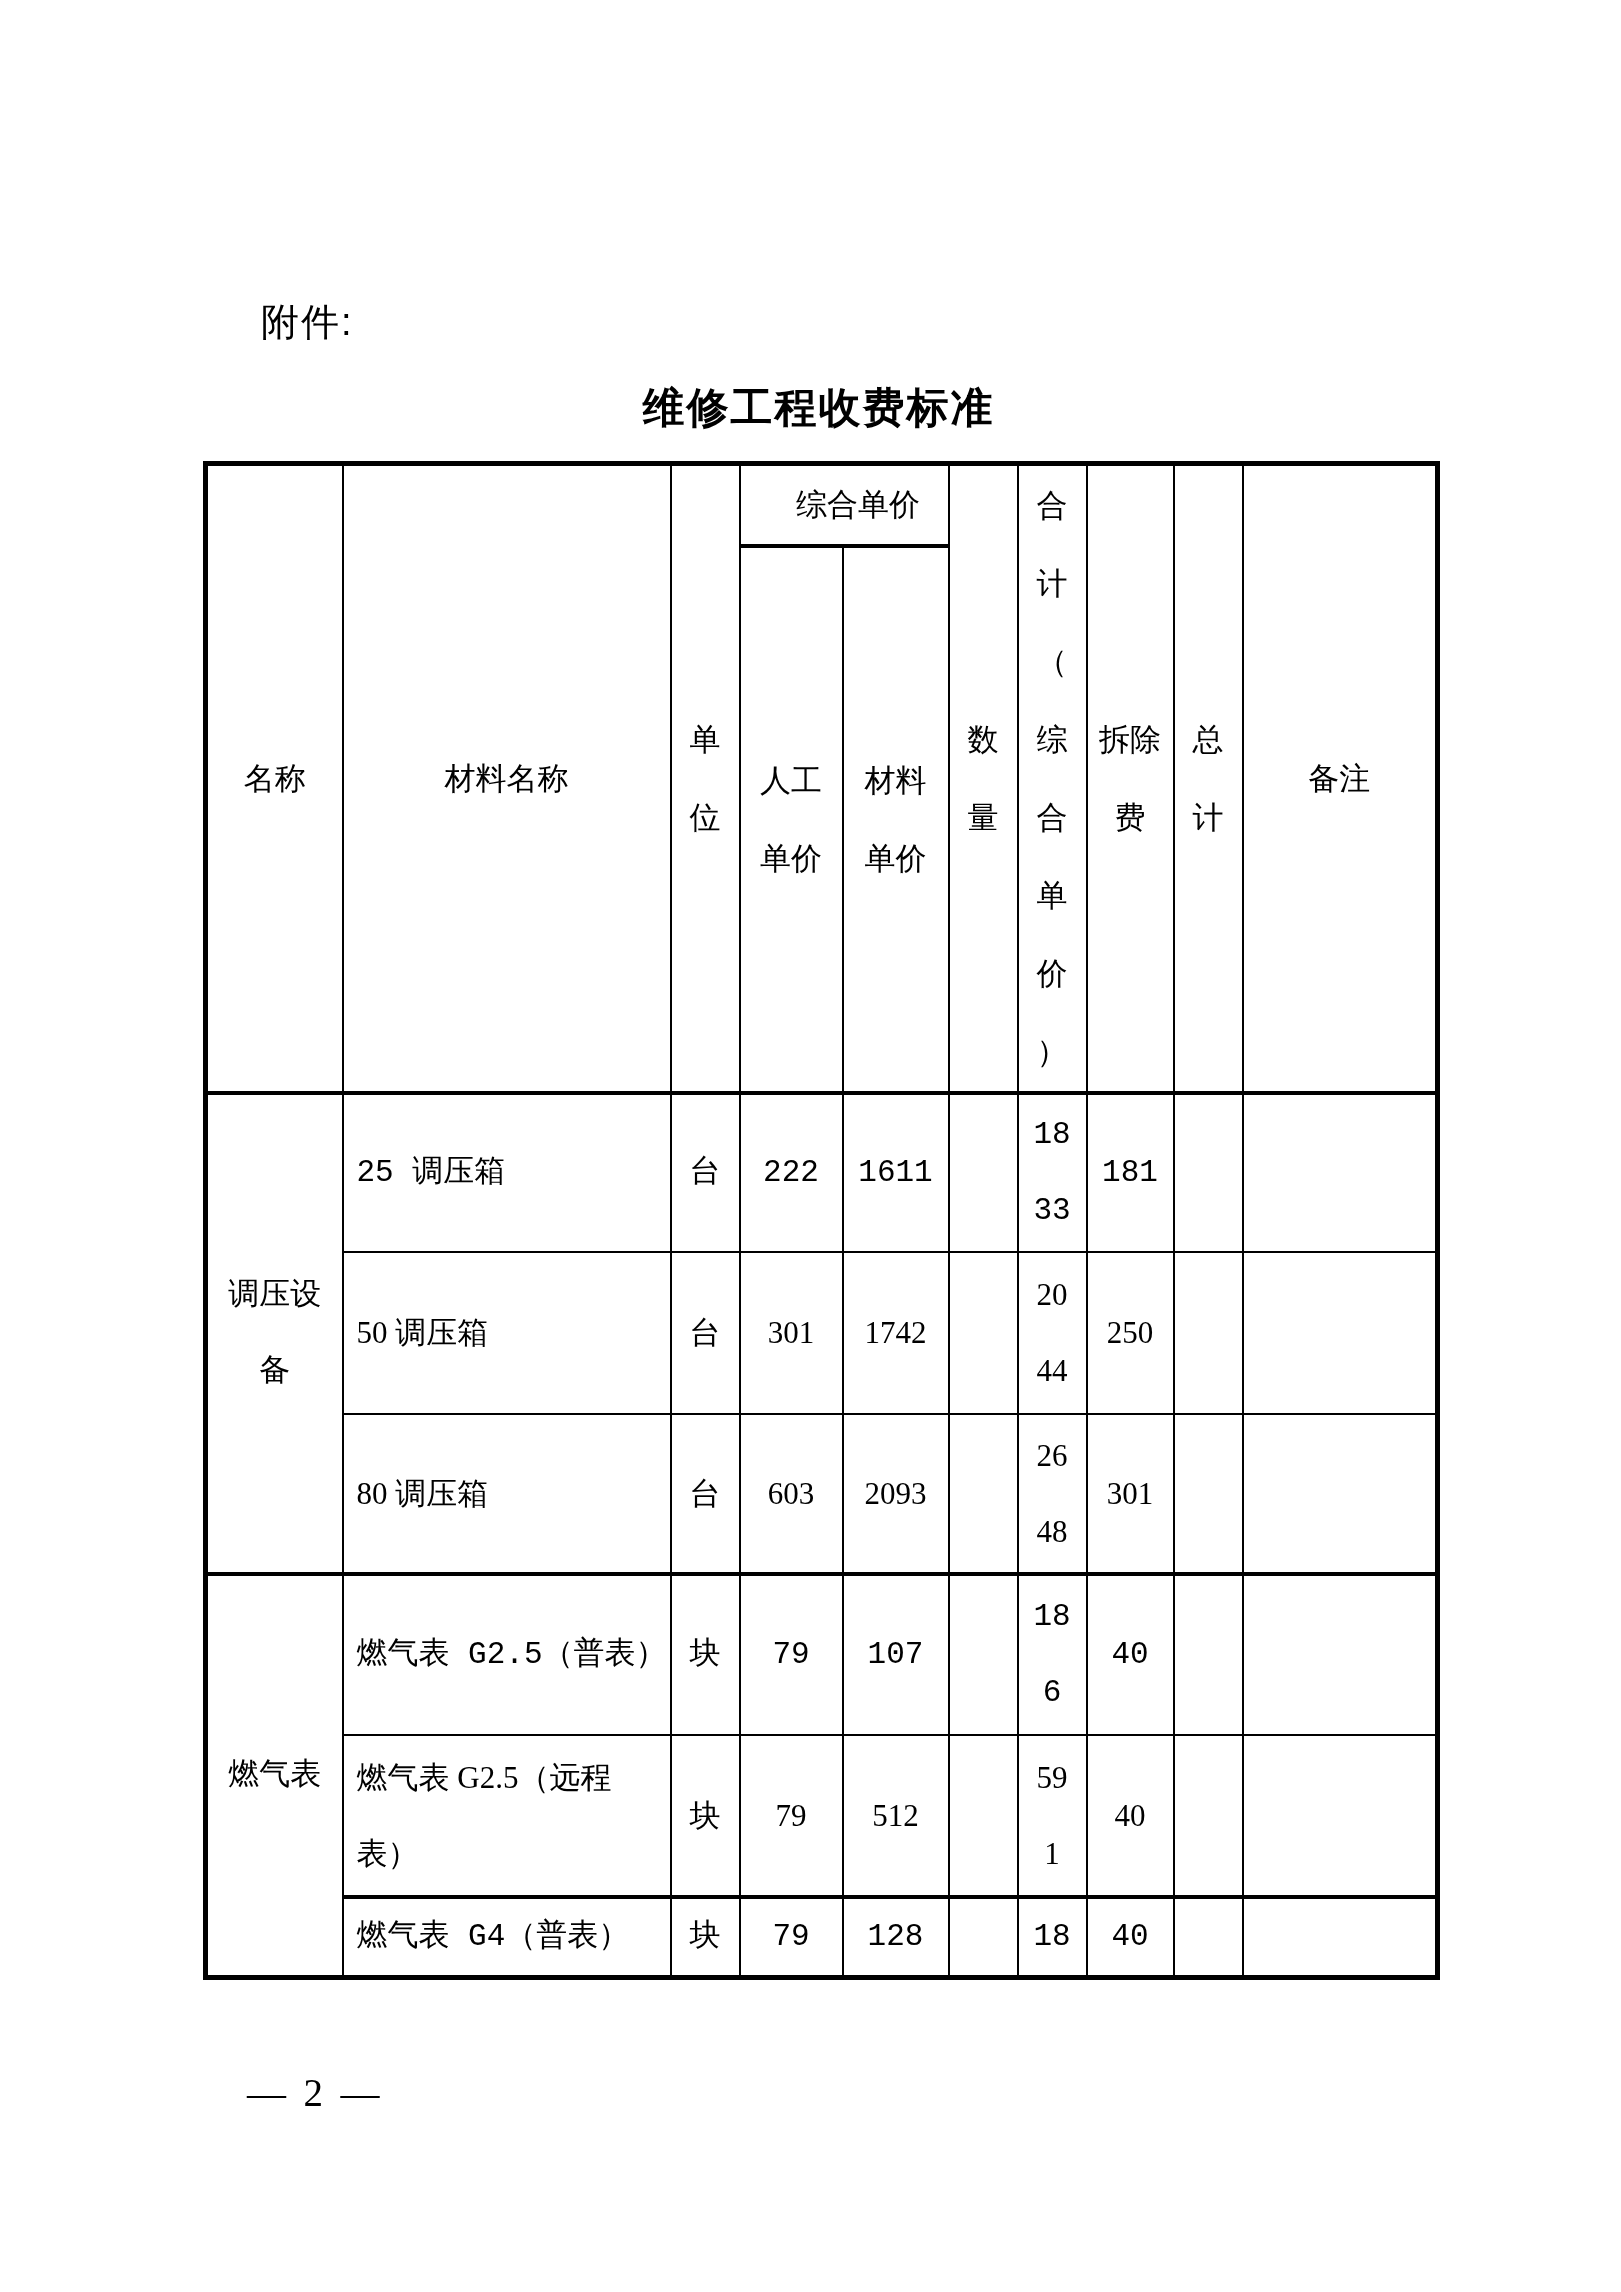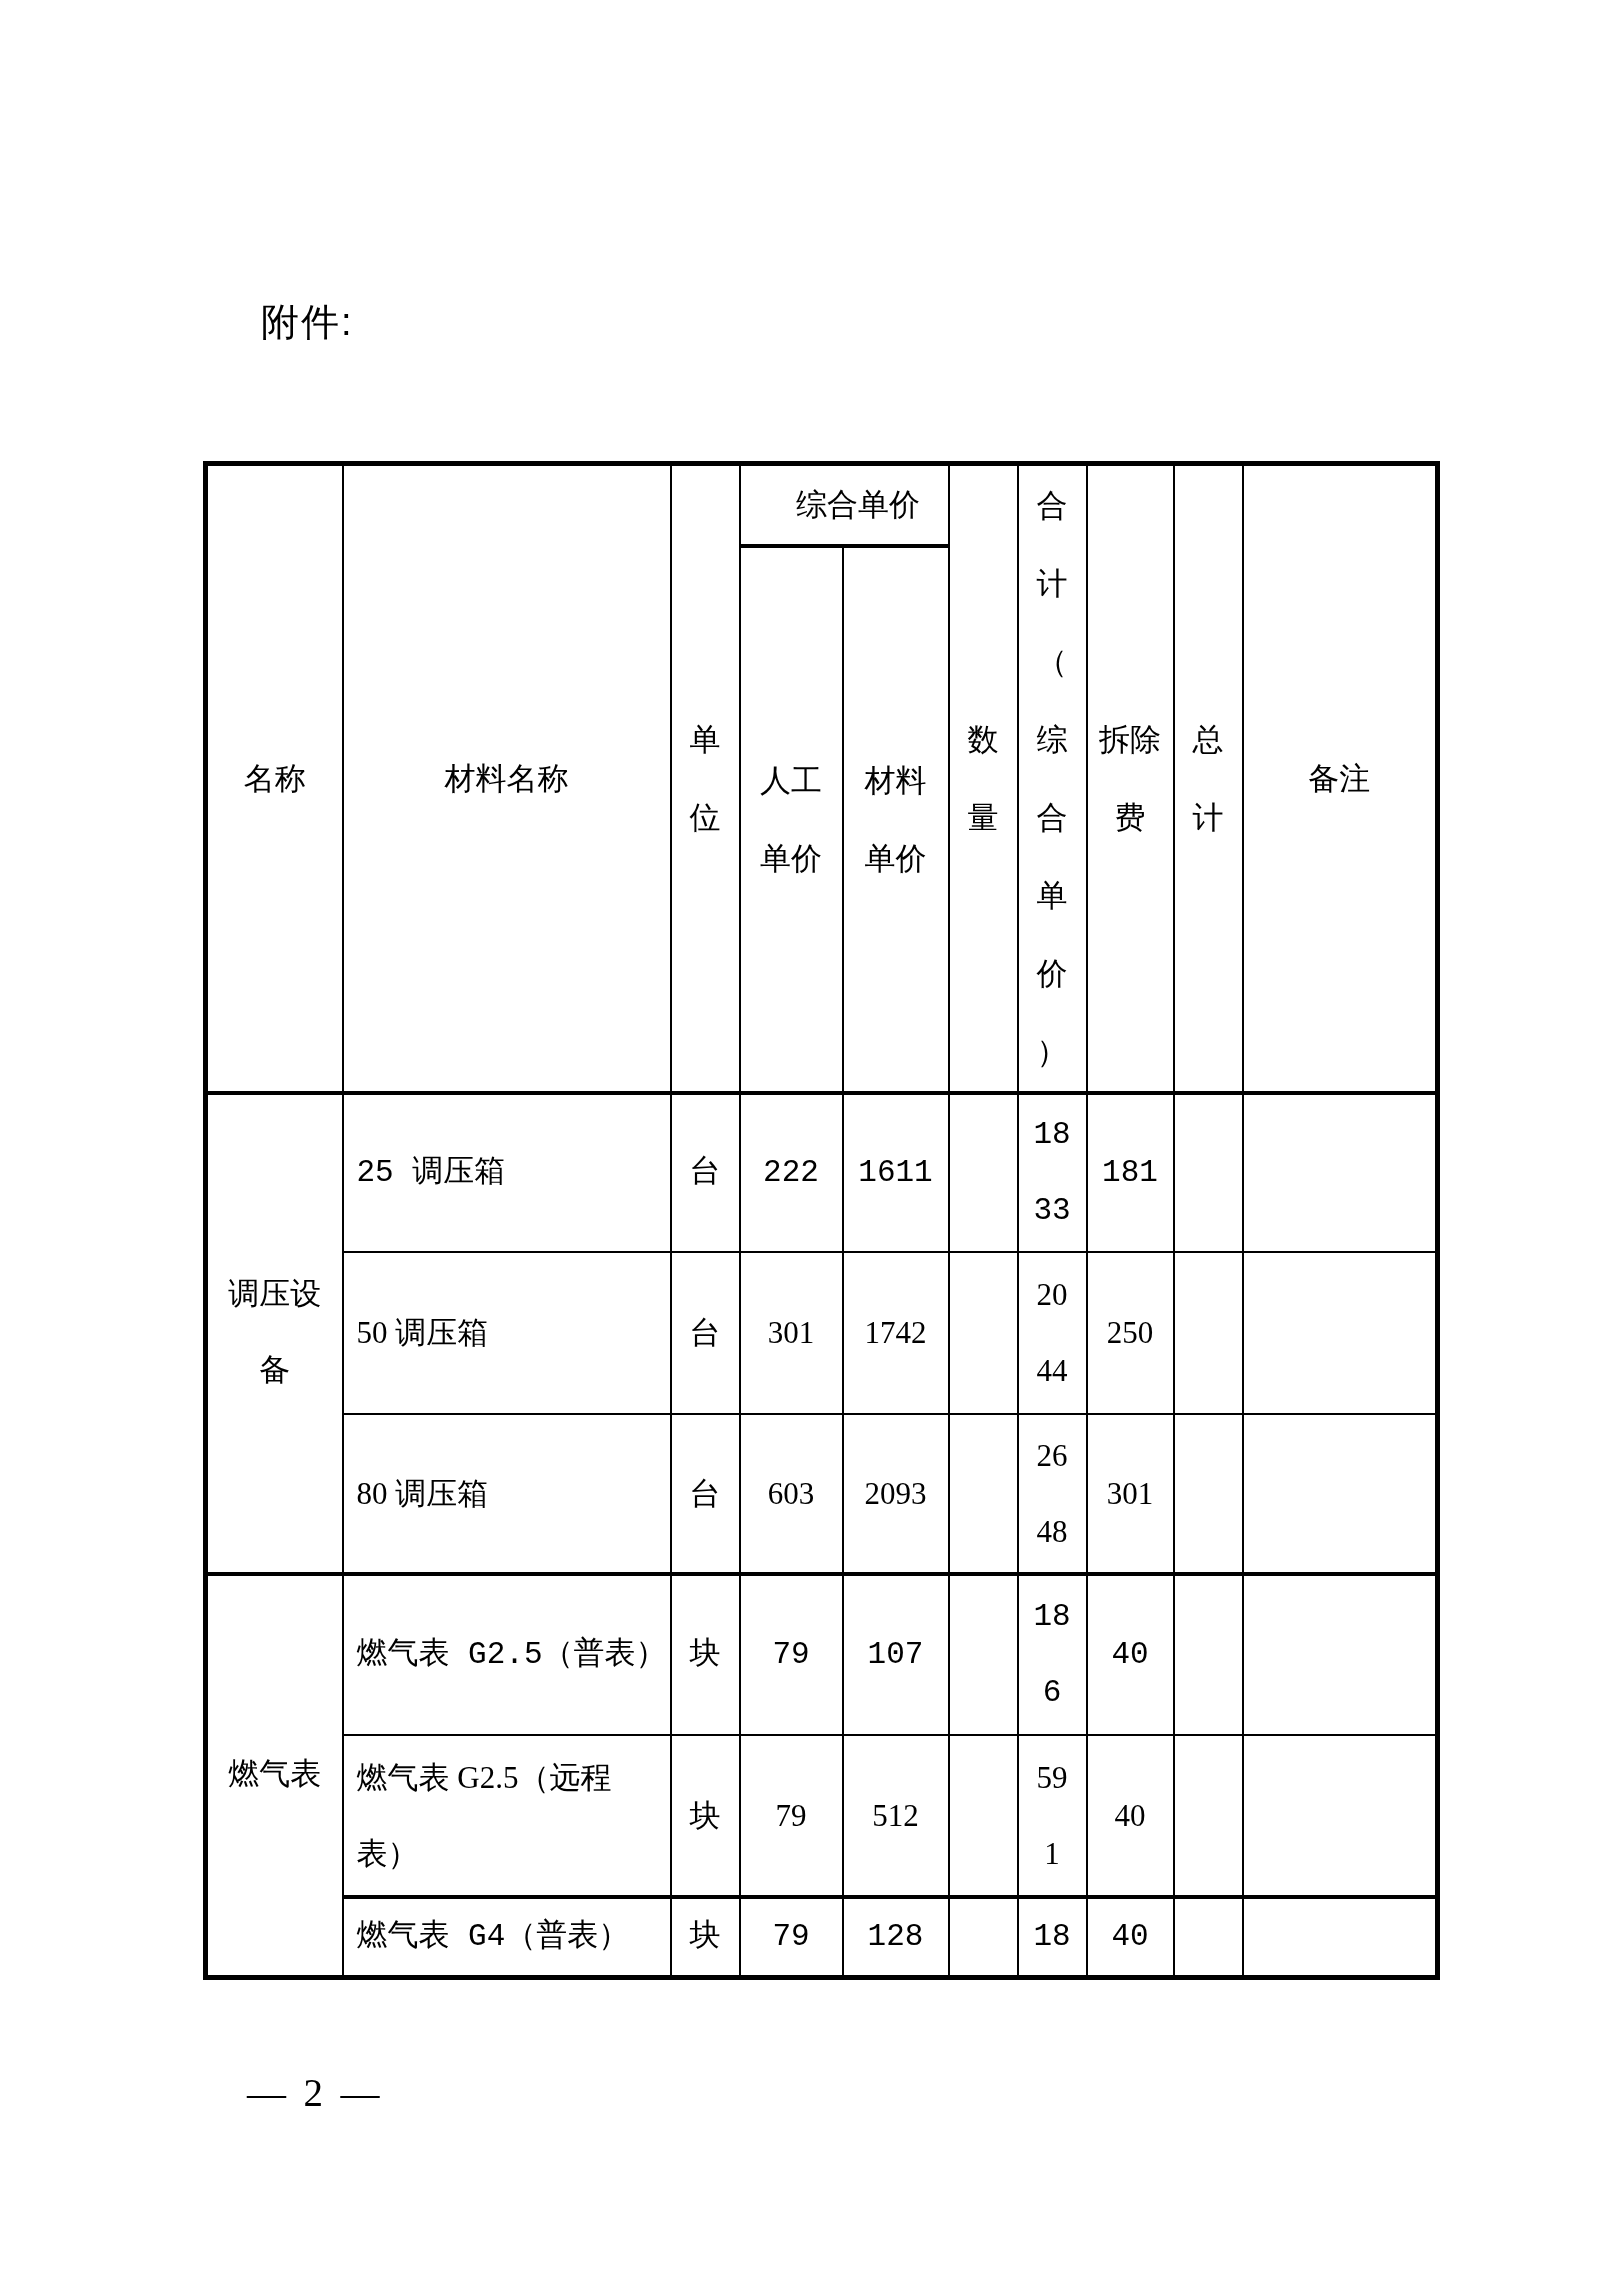--- a/index.html
+++ b/index.html
@@ -78,20 +78,21 @@
     letter-spacing:3.9px;
   }
 </style>
 </head>
 <body>
 
 <div class="page">
 
   <div class="attachment">附件:</div>
 
+  <div class="doc-title">维修工程收费标准</div>
 
   <table class="fee-table">
     <colgroup>
       <col style="width:137px">
       <col style="width:328px">
       <col style="width:69px">
       <col style="width:103px">
       <col style="width:106px">
       <col style="width:69px">
       <col style="width:69px">

